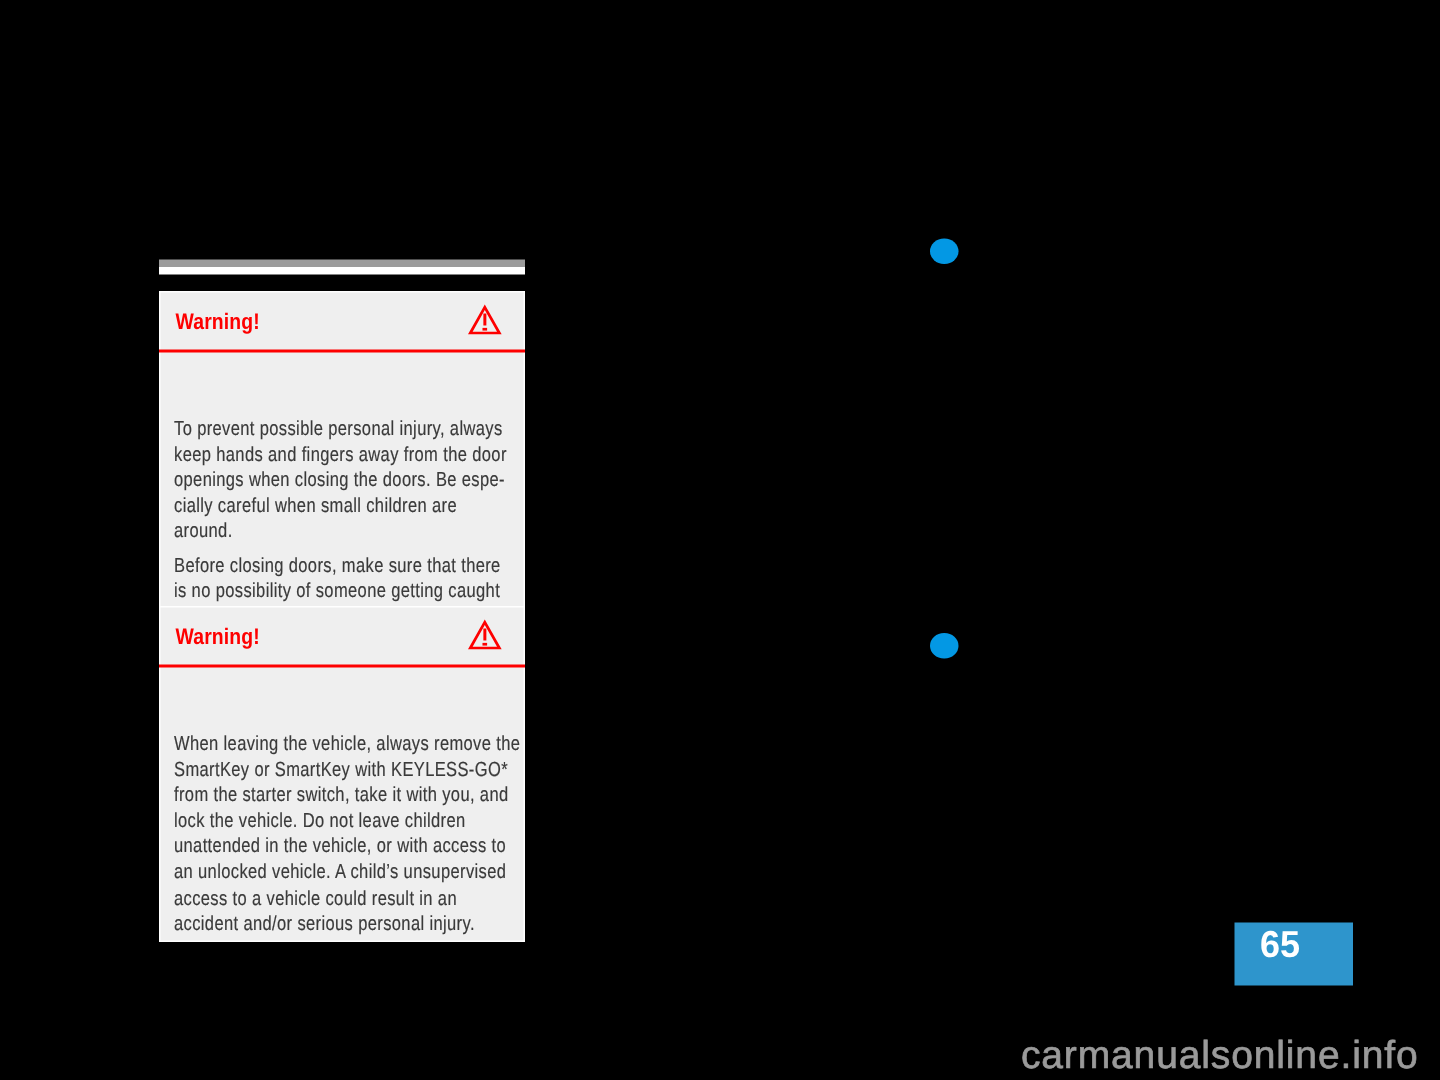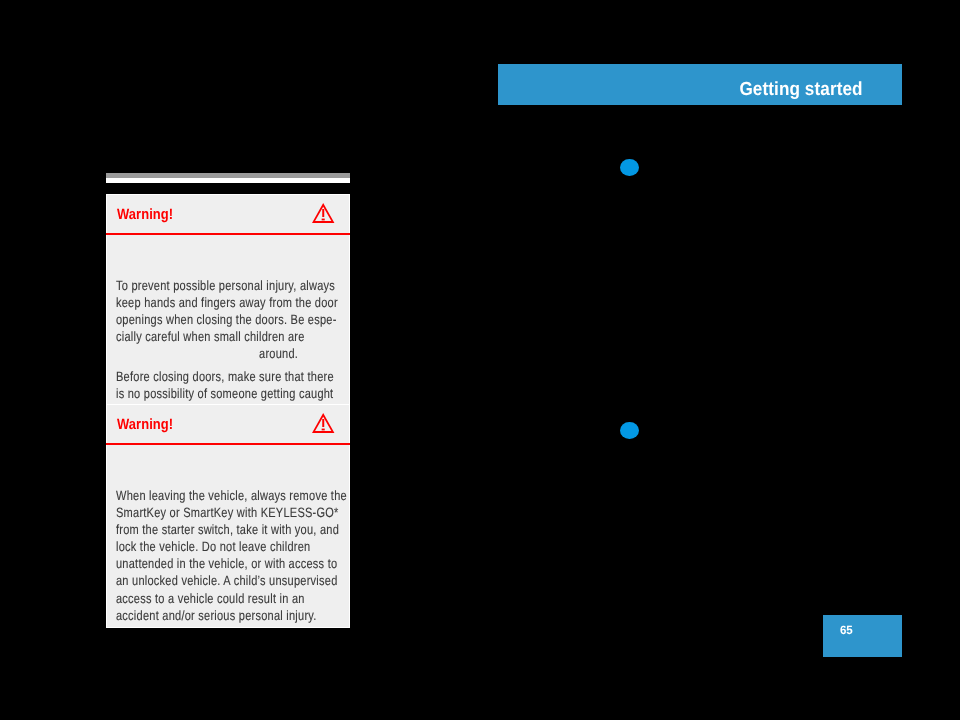--- a/index.html
+++ b/index.html
@@ -35,21 +35,20 @@
   .rule{position:absolute;left:106px;width:244px;}
   .rule-grey{top:173px;height:5px;background:#9b9b9b;}
   .rule-white{top:178px;height:5px;background:#ffffff;}
 
   
   .warnbox{
     position:absolute;left:106px;width:244px;
     background:#efefef;
     box-sizing:border-box;
     box-shadow:inset 0 0 0 1px #ffffff;
-    text-align:right;
   }
   .warn-head{
     position:relative;height:41.7px;
   }
   .warn-rule{
     position:absolute;left:0;right:0;bottom:0;height:2.2px;background:#fe0000;
   }
   .warn-title{
     position:absolute;left:10.5px;top:13.0px;
     color:#fe0000;font-size:15px;font-weight:bold;line-height:16px;
@@ -74,41 +73,38 @@
   }
   .warn-body p + p{margin-top:5.75px;}
 
   
   .pagenum{
     position:absolute;left:823px;top:615px;width:79px;height:42px;
     background:#2e95cc;
   }
   .pagenum span{
     position:absolute;left:17.4px;top:4.5px;
-    color:#ffffff;font-size:12px;font-weight:bold;line-height:20px;
+    color:#ffffff;font-size:25px;font-weight:bold;line-height:20px;
     letter-spacing:-0.1px;
     transform:scaleX(0.96);transform-origin:0 50%;
   }
 
   
   .watermark{
     position:absolute;left:680.6px;top:689.3px;
     color:#9a9a9a;font-size:26px;line-height:28px;letter-spacing:0.58px;
     -webkit-text-stroke:0.45px #9a9a9a;
     white-space:nowrap;
   }
 </style>
 </head>
 <body>
 
 <div class="page">
 
-  <div class="chapter-bar" style="background-color: rgb(46, 149, 204);">
-    <div class="chapter-title">Getting started</div>
-  </div>
 
   <div class="bullet" style="left: 619.8px; top: 158.7px; background-color: rgb(3, 152, 228);"></div>
   <div class="bullet" style="left: 619.8px; top: 421.8px; background-color: rgb(3, 152, 228);"></div>
 
   <div class="rule rule-grey" style="background-color: rgb(155, 155, 155);"></div>
   <div class="rule rule-white" style="background-color: rgb(255, 255, 255);"></div>
 
   <div class="warnbox" style="top: 193.7px; background-color: rgb(239, 239, 239);">
     <div class="warn-head">
       <div class="warn-title">Warning!</div>
@@ -150,14 +146,15 @@
 an unlocked vehicle. A child’s unsupervised
 access to a vehicle could result in an
 accident and/or serious personal injury.</p>
     </div>
   </div>
 
   <div class="pagenum" style="background-color: rgb(46, 149, 204);">
     <span>65</span>
   </div>
 
+  <div class="watermark" style="color: rgb(154, 154, 154);">carmanualsonline.info</div>
 
 </div>
 
 </body></html>

